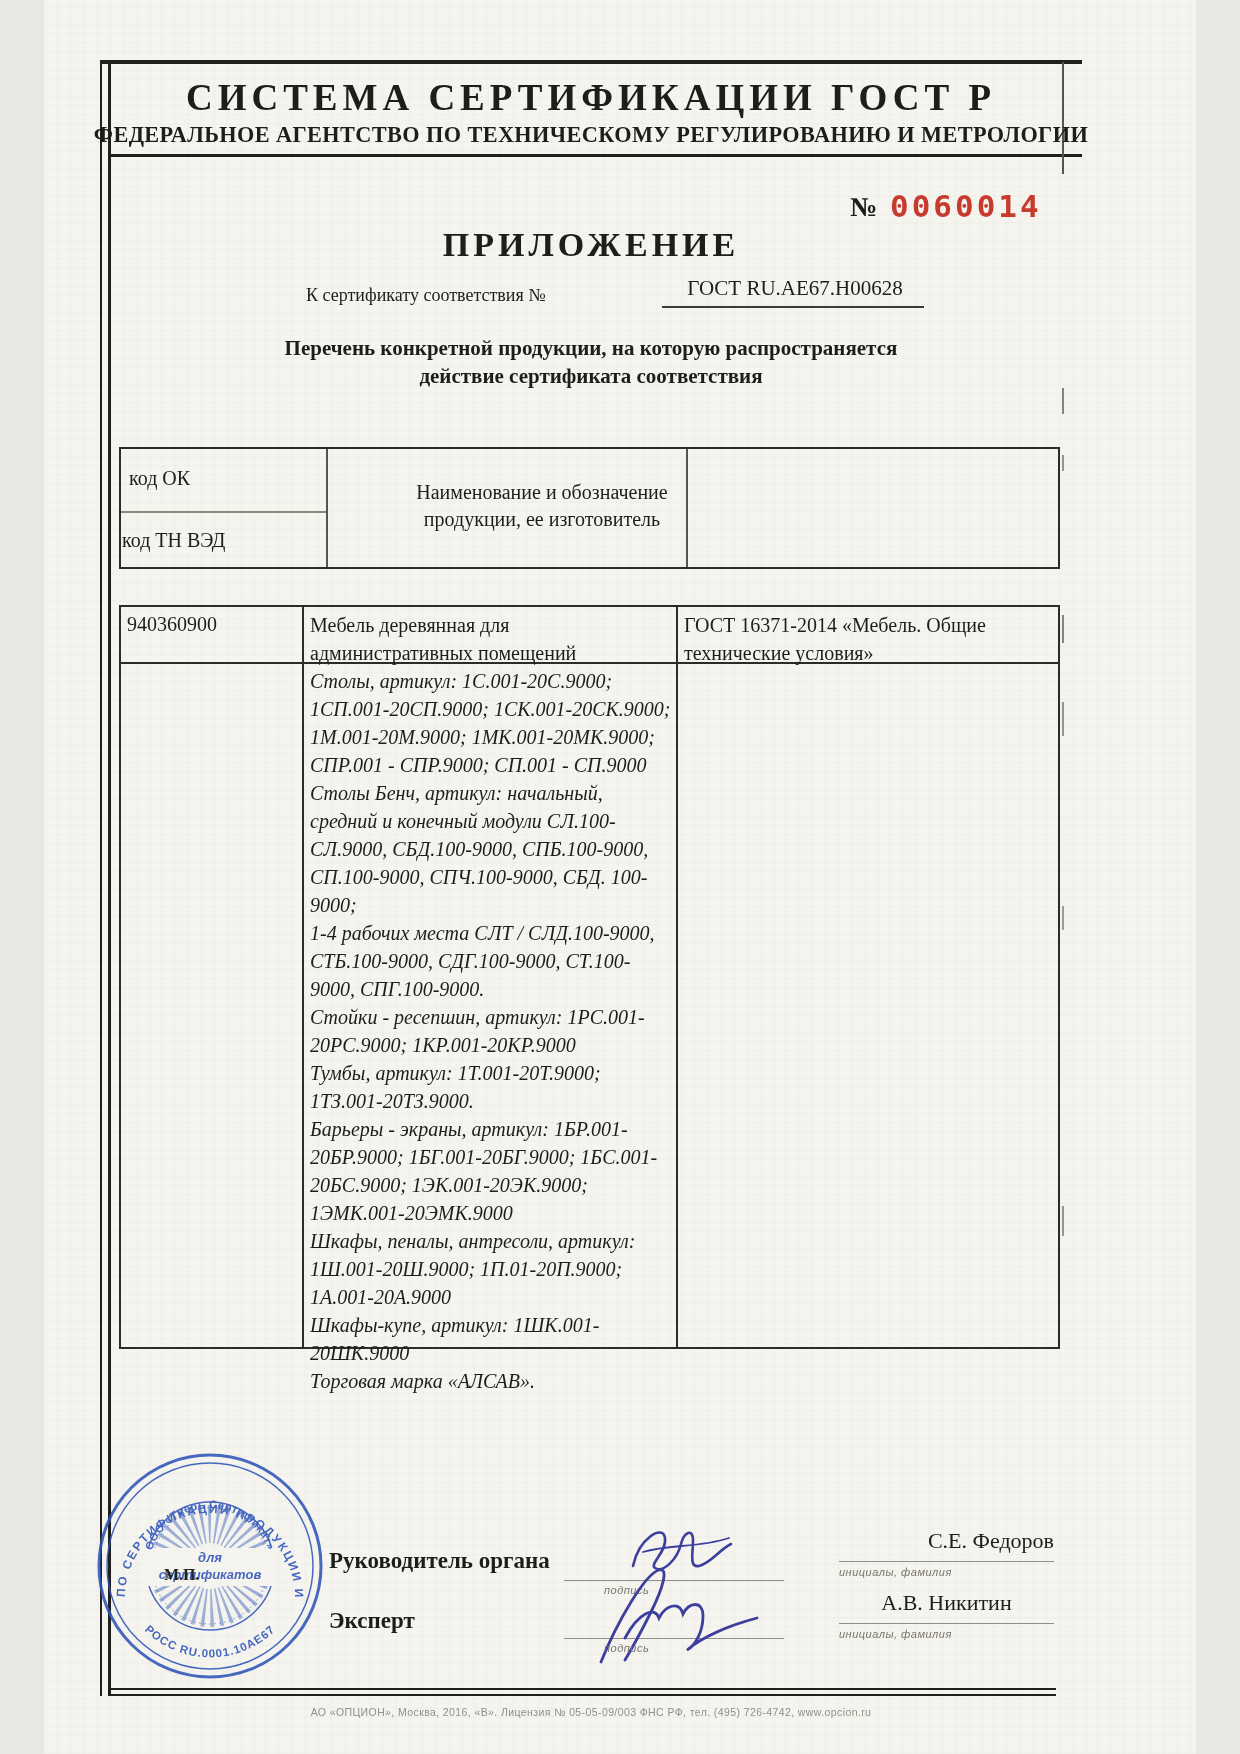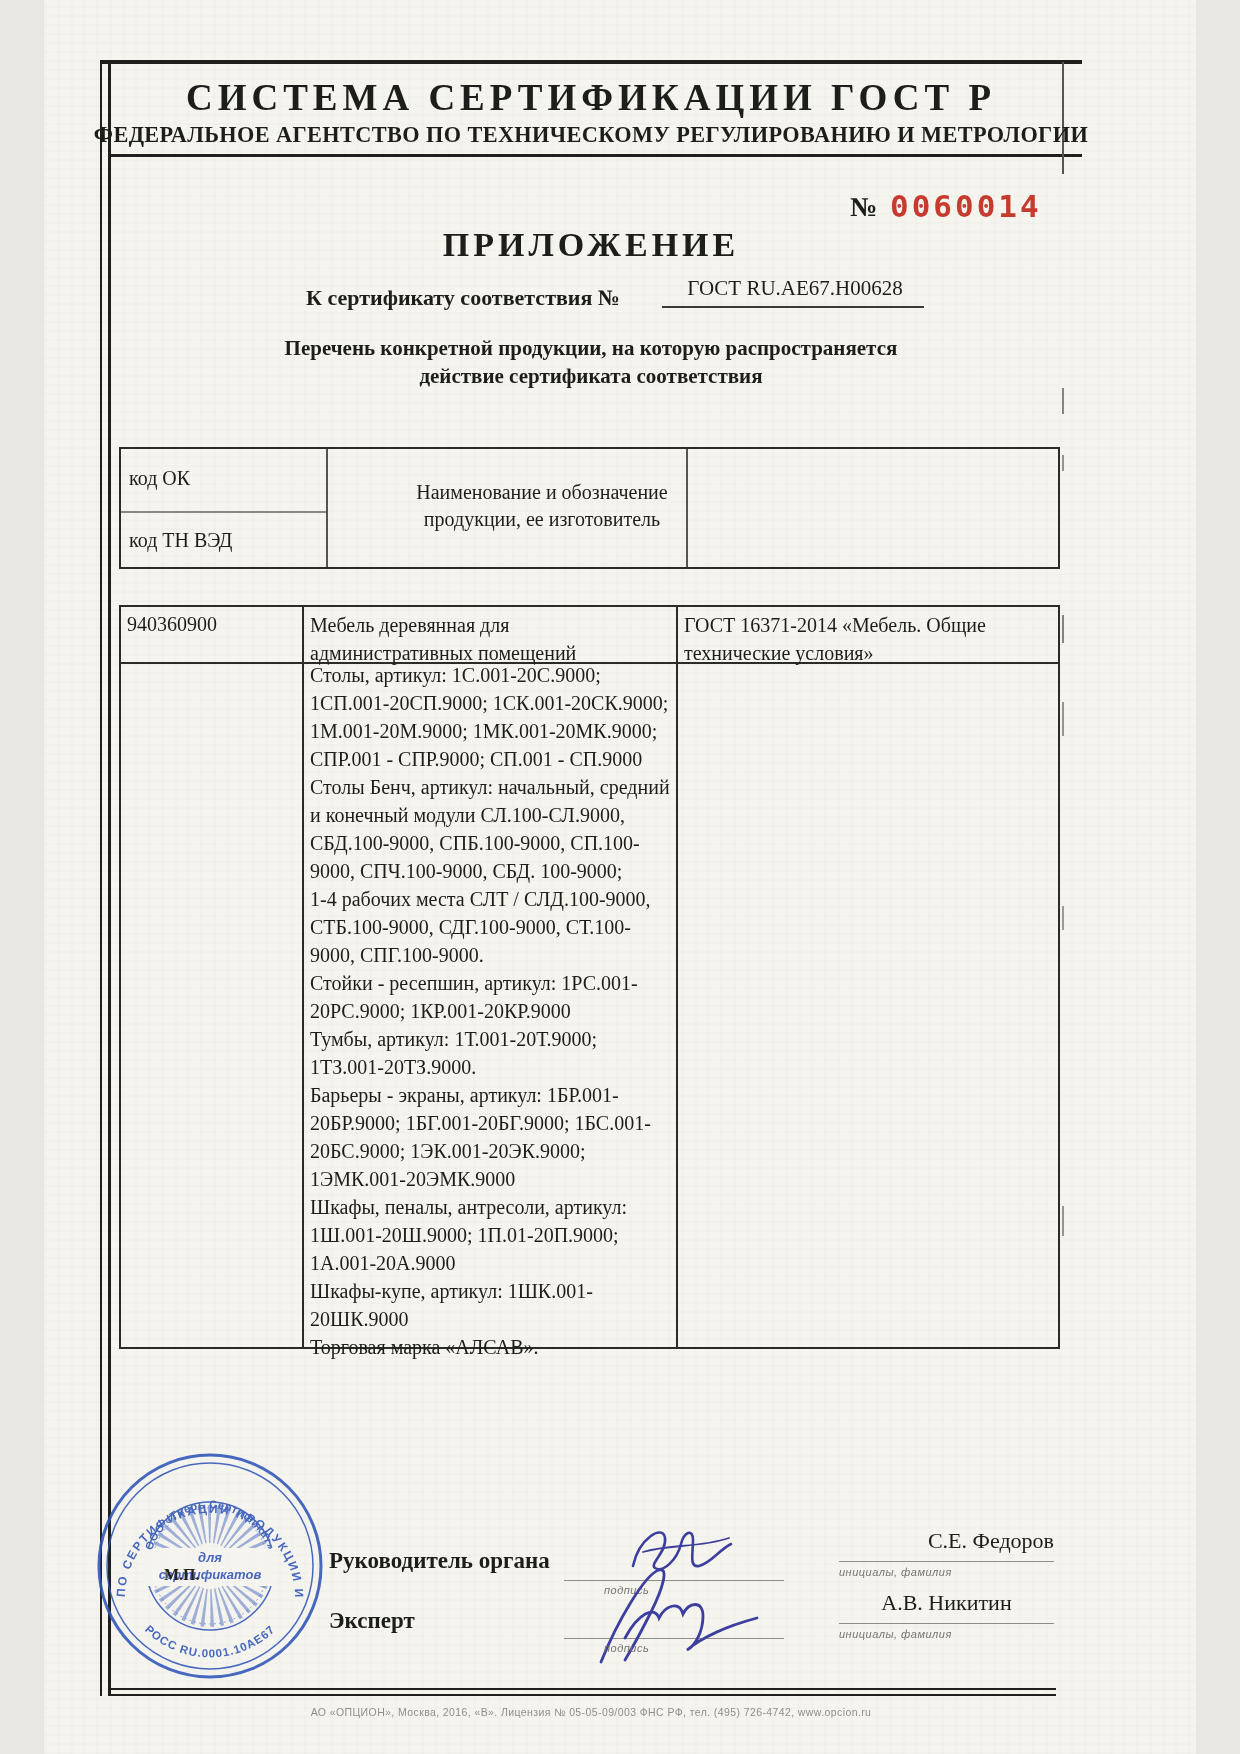--- a/index.html
+++ b/index.html
@@ -12,21 +12,21 @@
     font-family:"Liberation Serif", serif;
     color:#1d1d1b;
     overflow:hidden;
   }
   .abs{position:absolute;}
   .ln{position:absolute;background:#1f1f1d;}
   .hdr1{font-size:37px;font-weight:bold;letter-spacing:5px;text-align:center;white-space:nowrap;}
   .hdr2{font-size:22.5px;font-weight:bold;letter-spacing:0.4px;text-align:center;white-space:nowrap;transform:scaleX(0.99);transform-origin:center;}
   .formnum{font-family:"DejaVu Sans Mono", monospace;font-size:31px;letter-spacing:3px;font-weight:bold;}
   .bigtitle{font-size:34px;font-weight:bold;letter-spacing:4px;text-align:center;}
-  .certlab{font-size:22px;font-weight:bold;text-align:center;}
+  .certlab{font-size:18px;font-weight:normal;text-align:center;}
   .certval{font-size:21px;}
   .subt{font-size:21px;font-weight:bold;text-align:center;}
   .cell{font-size:20px;line-height:27px;}
   .tline{position:absolute;background:#2b2b28;}
   .prod p{margin:0;font-size:20px;line-height:28px;}
   .sigrole{font-size:23px;font-weight:bold;white-space:nowrap;}
   .signame{font-size:22px;text-align:center;white-space:nowrap;}
   .sigline{position:absolute;border-bottom:1.6px solid #8f8e86;}
   .namecap, .sigcap{position:absolute;font-family:"Liberation Sans", sans-serif;font-size:11px;color:#77766e;text-align:left;letter-spacing:0.5px;font-style:italic;}
   .footer{font-family:"Liberation Sans", sans-serif;font-size:10.5px;color:#8f8f88;text-align:center;letter-spacing:0.4px;}
@@ -67,35 +67,35 @@
   <div class="abs" style="left:618px;top:306px;width:262px;height:2px;background:#3a3a36;"></div>
 
   <div class="abs subt" style="left:56px;top:336px;width:982px;">Перечень конкретной продукции,  на которую распространяется</div>
   <div class="abs subt" style="left:56px;top:364px;width:982px;">действие сертификата соответствия</div>
 
   <div class="abs" style="left:75px;top:447px;width:937px;height:118px;border:2px solid #2b2b28;">
     <div class="tline" style="left:205px;top:0;width:2px;height:100%;background:#55544e;"></div>
     <div class="tline" style="left:565px;top:0;width:2px;height:100%;background:#55544e;"></div>
     <div class="tline" style="left:0;top:62px;width:205px;height:2px;background:#8a897f;"></div>
     <div class="abs cell" style="left:8px;top:16px;">код ОК</div>
-    <div class="abs cell" style="left:8px;top:78px;">код ТН ВЭД</div>
+    <div class="abs cell" style="left:1px;top:78px;">код ТН ВЭД</div>
     <div class="abs" style="left:207px;top:0;width:356px;height:114px;display:flex;flex-direction:column;justify-content:center;text-align:center;margin-left:36px;">
       <div class="cell">Наименование и обозначение</div>
       <div class="cell">продукции, ее изготовитель</div>
     </div>
   </div>
 
   <div class="abs" style="left:75px;top:605px;width:937px;height:740px;border:2px solid #2b2b28;">
     <div class="tline" style="left:181px;top:0;width:2px;height:100%;"></div>
     <div class="tline" style="left:555px;top:0;width:2px;height:100%;"></div>
     <div class="tline" style="left:0;top:55px;width:100%;height:2px;"></div>
     <div class="abs cell" style="left:6px;top:4px;width:170px;">940360900</div>
     <div class="abs cell" style="left:189px;top:4px;width:360px;line-height:28px;">Мебель деревянная для административных помещений</div>
     <div class="abs cell" style="left:563px;top:4px;width:366px;line-height:28px;">ГОСТ 16371-2014 «Мебель. Общие технические условия»</div>
-    <div class="abs prod" style="left:189px;top:54px;width:362px;">
+    <div class="abs prod" style="left:189px;top:60px;width:362px;font-style:italic;">
       <p>Столы, артикул: 1С.001-20С.9000; 1СП.001-20СП.9000; 1СК.001-20СК.9000; 1М.001-20М.9000; 1МК.001-20МК.9000; СПР.001 - СПР.9000; СП.001 - СП.9000</p>
       <p>Столы Бенч, артикул: начальный, средний и конечный модули СЛ.100-СЛ.9000, СБД.100-9000, СПБ.100-9000, СП.100-9000, СПЧ.100-9000, СБД. 100-9000;</p>
       <p>1-4 рабочих места СЛТ / СЛД.100-9000, СТБ.100-9000, СДГ.100-9000, СТ.100-9000, СПГ.100-9000.</p>
       <p>Стойки - ресепшин, артикул: 1РС.001-20РС.9000; 1КР.001-20КР.9000</p>
       <p>Тумбы, артикул: 1Т.001-20Т.9000; 1ТЗ.001-20ТЗ.9000.</p>
       <p>Барьеры - экраны, артикул: 1БР.001-20БР.9000; 1БГ.001-20БГ.9000; 1БС.001-20БС.9000; 1ЭК.001-20ЭК.9000; 1ЭМК.001-20ЭМК.9000</p>
       <p>Шкафы, пеналы, антресоли, артикул: 1Ш.001-20Ш.9000; 1П.01-20П.9000; 1А.001-20А.9000</p>
       <p>Шкафы-купе, артикул: 1ШК.001-20ШК.9000</p>
       <p>Торговая марка «АЛСАВ».</p>
     </div>

